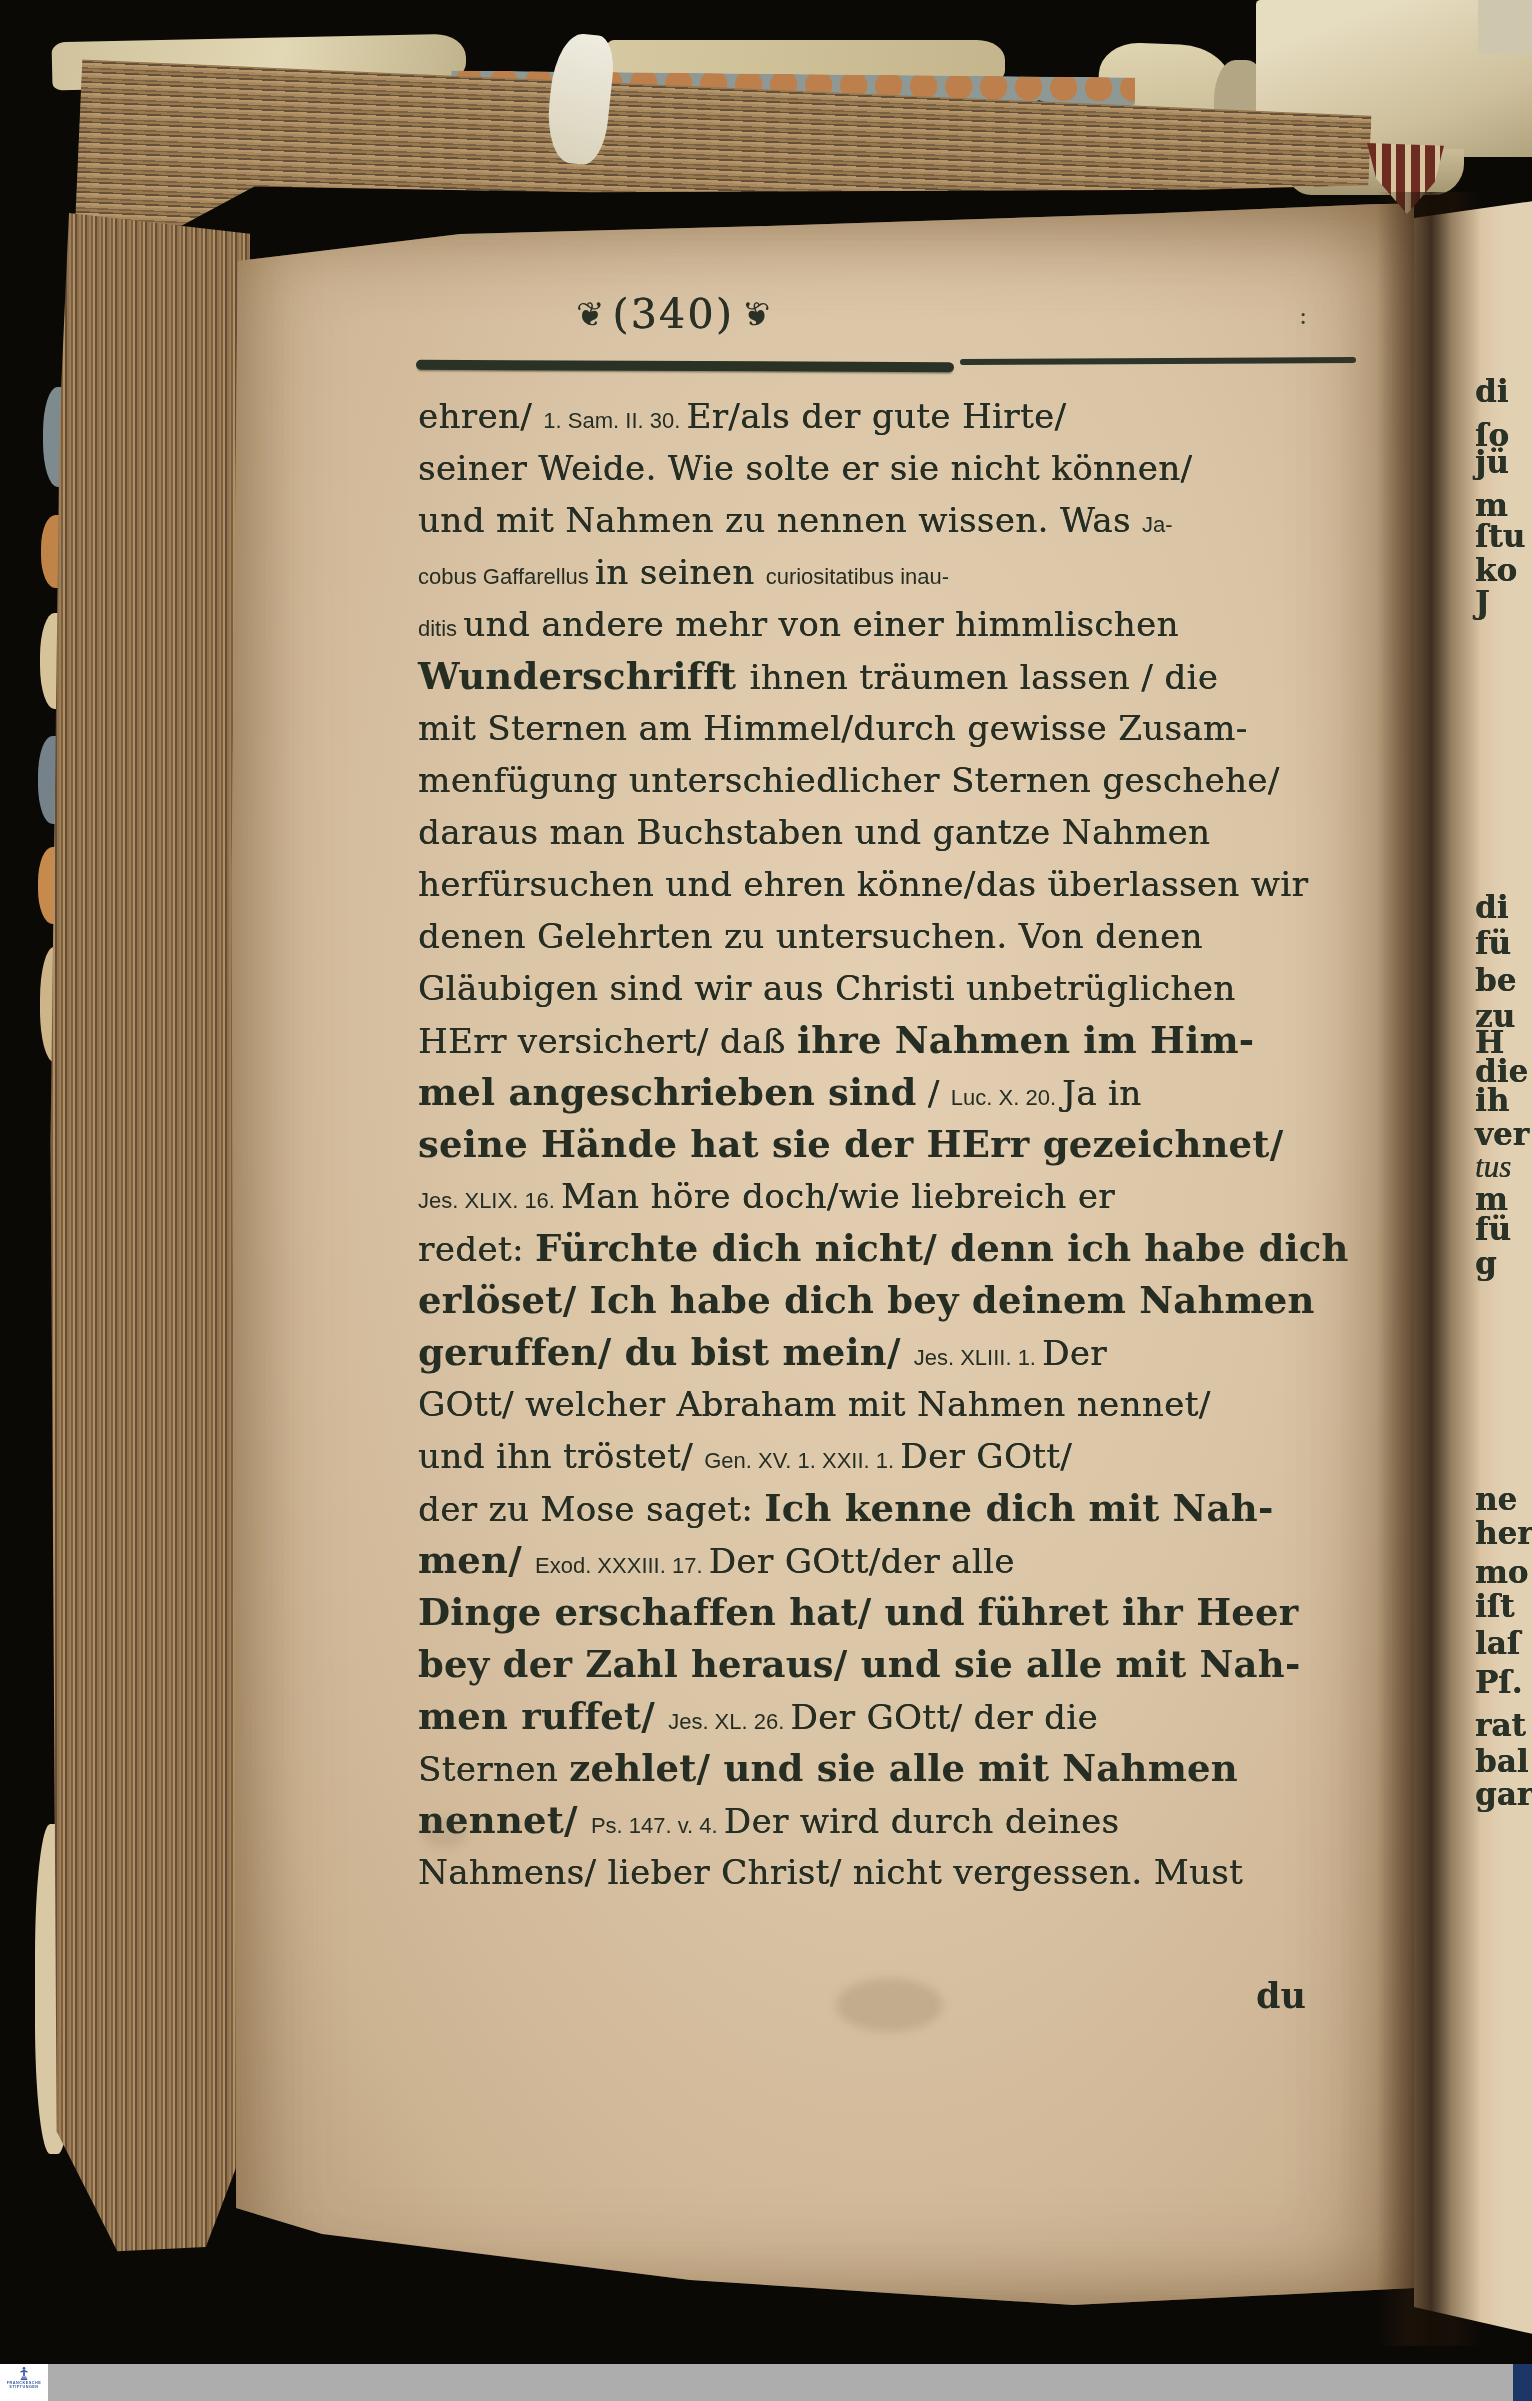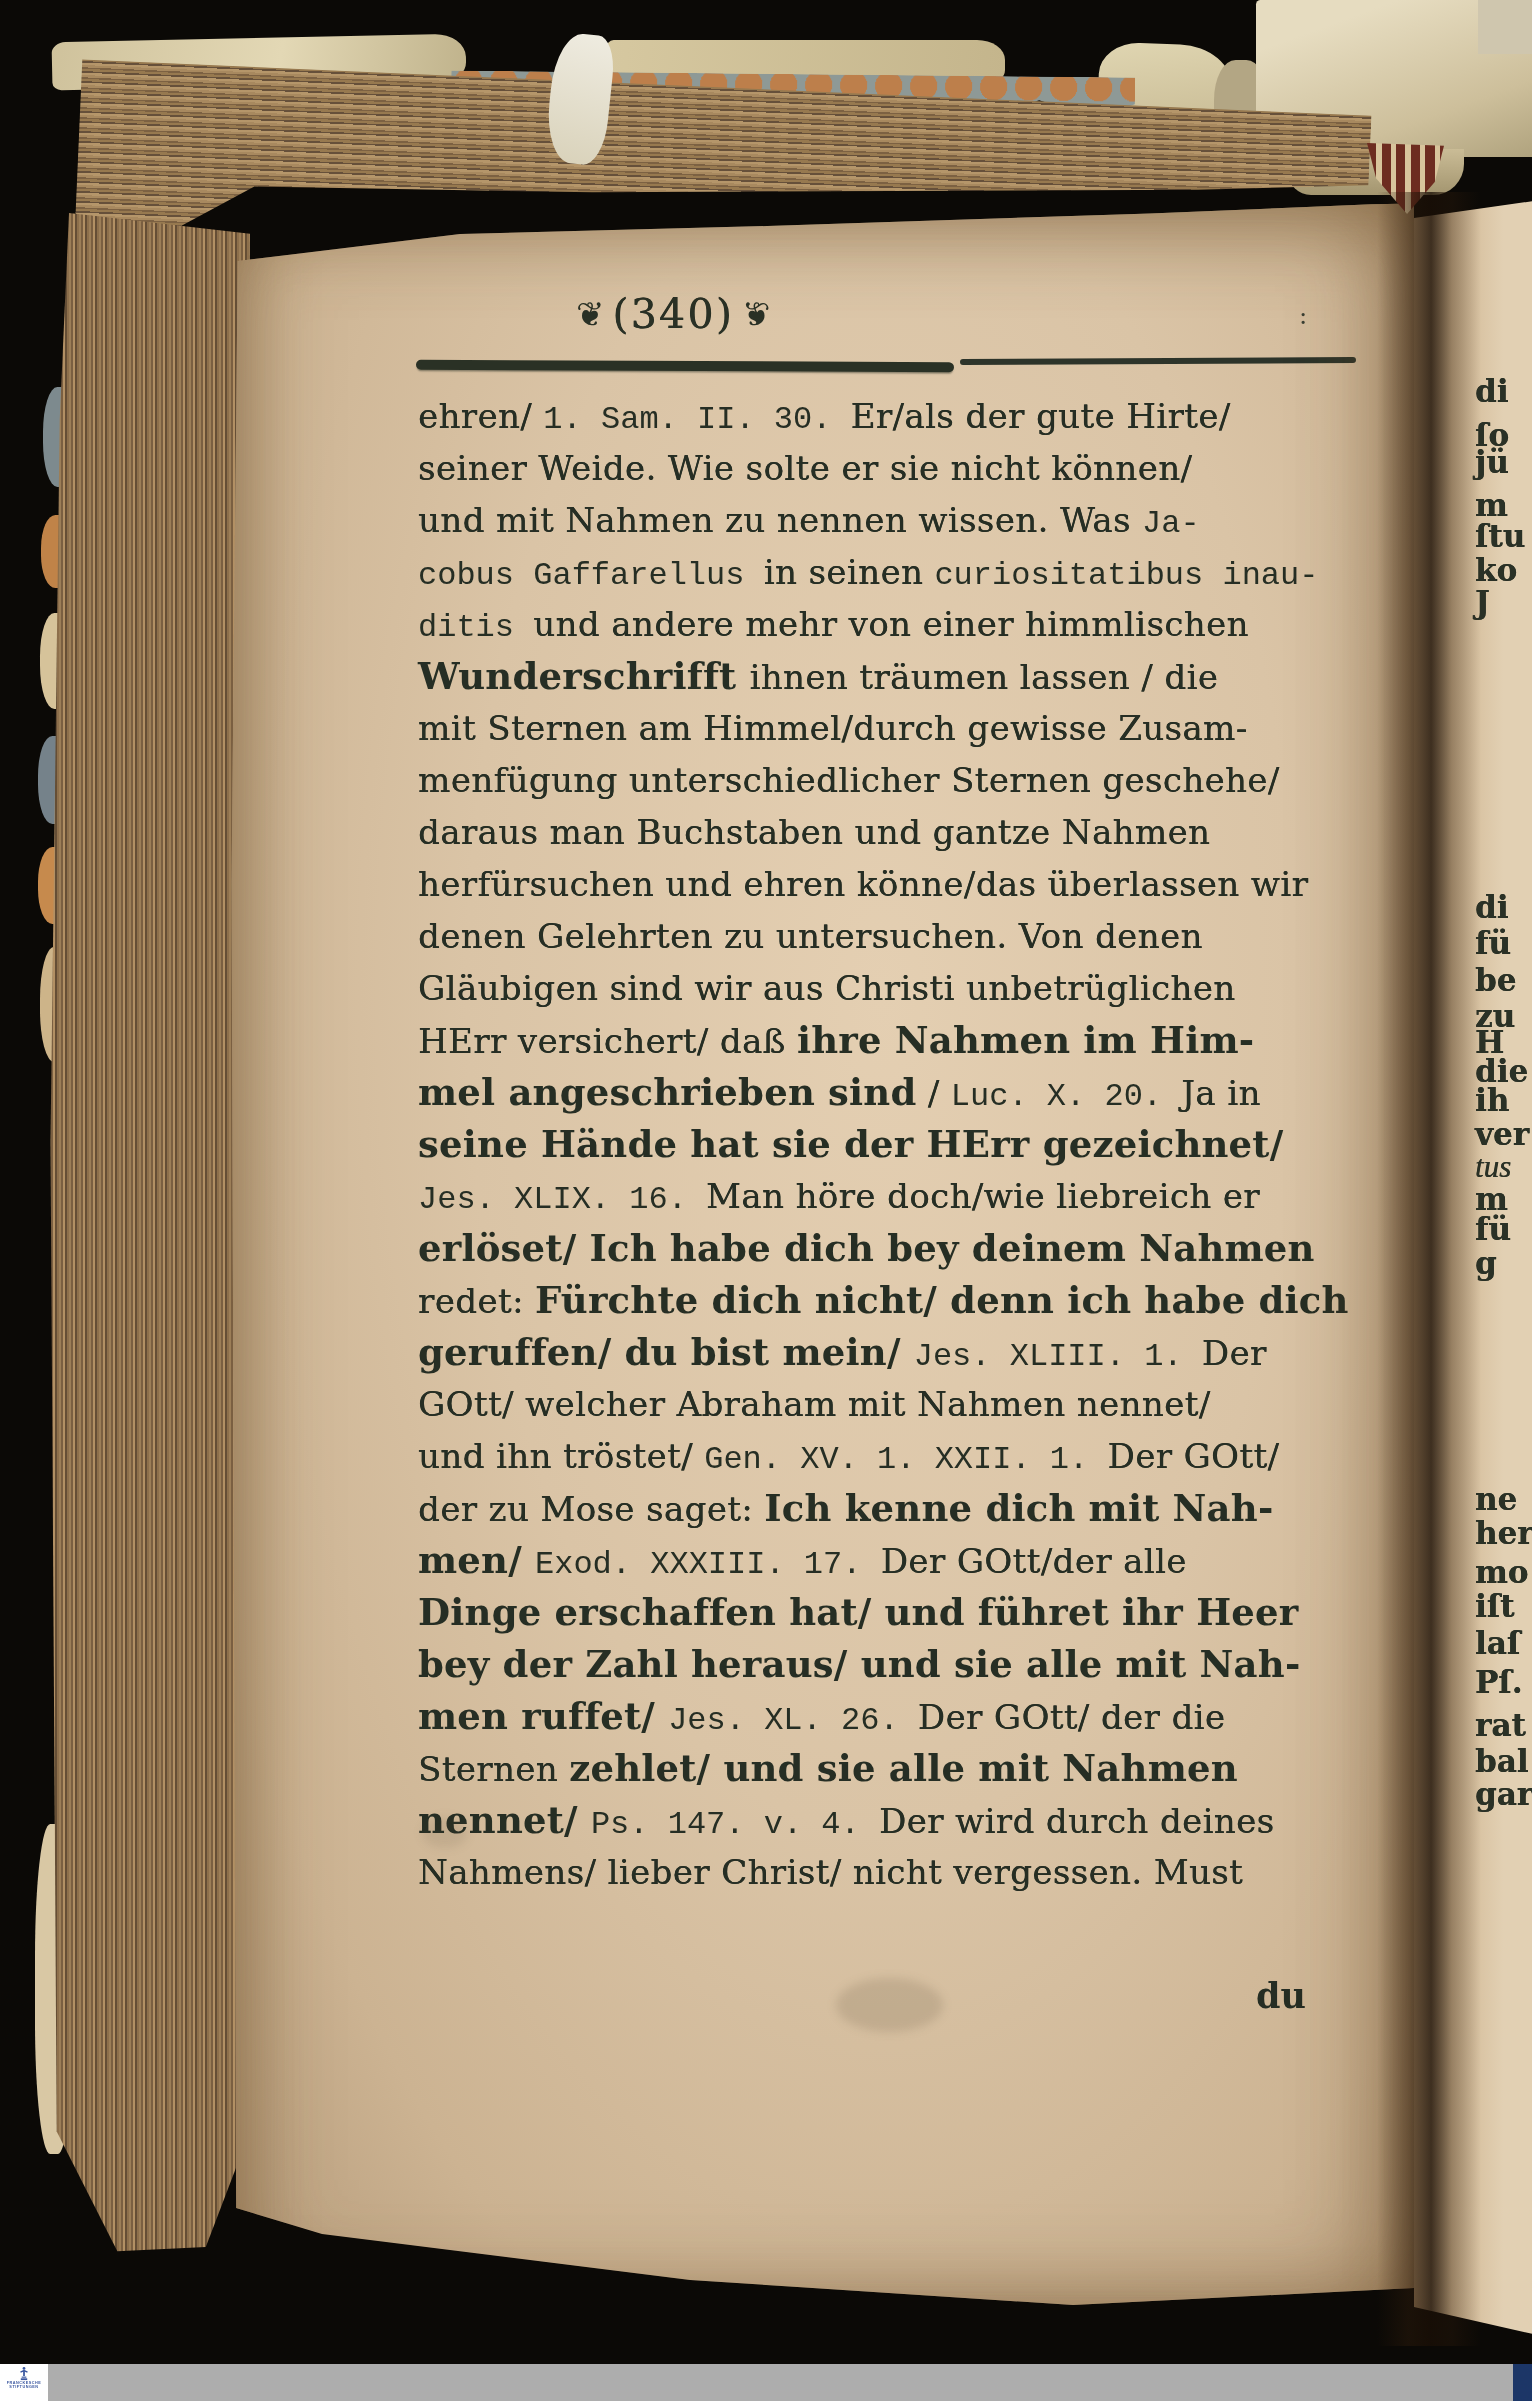--- a/index.html
+++ b/index.html
@@ -69,21 +69,21 @@
 
   .rule1{position:absolute;left:186px;top:169px;width:538px;height:10px;background:#2a3125;
          border-radius:5.4px;transform:rotate(.25deg);box-shadow:0 2.3px 1.5px -0.8px rgba(42,49,37,.45);}
   .rule2{position:absolute;left:730px;top:166px;width:396px;height:6.1px;background:#2d342a;
          border-radius:3.1px;transform:rotate(-.3deg);}
 
   .text-block{position:absolute;left:188px;top:198px;width:973px;}
   .line{height:52px;line-height:52px;white-space:nowrap;color:#262e24;}
   .seg-f{font-size:34px;letter-spacing:0.4px;text-shadow:0.3px 0 0 currentColor;}
   .seg-b{font-size:37px;font-weight:bold;letter-spacing:0.2px;}
-  .seg-a{font-family:Liberation Mono, monospace;font-size:32px;}
+  .seg-a{font-family:Liberation Sans, sans-serif;font-size:22px;}
   .catchword{position:absolute;left:1026px;top:1783px;font-size:35px;font-weight:bold;color:#262e24;}
 
   .blot{position:absolute;border-radius:50%;filter:blur(4.6px);pointer-events:none;}
   .blot1{left:606px;top:1786px;width:107px;height:54px;background:rgba(70,58,36,.14);}
   .blot2{left:192px;top:1625px;width:46px;height:31px;background:rgba(70,58,36,.10);}
 
   
   .facing{position:absolute;left:1414px;top:195px;width:119px;height:2146px;z-index:2;
       background:linear-gradient(90deg,#a98c67 0,#cfb590 30%,#e2d0b3 75%);
       clip-path:polygon(0 23px,100% 6.1px,100% 2139px,0 2112px);}
@@ -181,22 +181,22 @@
         <div class="line"><span class="seg-f">mit Sternen am Himmel/durch gewisse Zusam-</span></div>
         <div class="line"><span class="seg-f">menfügung unterschiedlicher Sternen geschehe/</span></div>
         <div class="line"><span class="seg-f">daraus man Buchstaben und gantze Nahmen</span></div>
         <div class="line"><span class="seg-f">herfürsuchen und ehren könne/das überlassen wir</span></div>
         <div class="line"><span class="seg-f">denen Gelehrten zu untersuchen. Von denen</span></div>
         <div class="line"><span class="seg-f">Gläubigen sind wir aus Christi unbetrüglichen</span></div>
         <div class="line"><span class="seg-f">HErr versichert/ daß </span><span class="seg-b">ihre Nahmen im Him-</span></div>
         <div class="line"><span class="seg-b">mel angeschrieben sind</span><span class="seg-f"> / </span><span class="seg-a">Luc. X. 20. </span><span class="seg-f">Ja in</span></div>
         <div class="line"><span class="seg-b">seine Hände hat sie der HErr gezeichnet/</span></div>
         <div class="line"><span class="seg-a">Jes. XLIX. 16. </span><span class="seg-f">Man höre doch/wie liebreich er</span></div>
+        <div class="line"><span class="seg-f">redet: </span><span class="seg-b">Fürchte dich nicht/ denn ich habe dich</span></div>
         <div class="line"><span class="seg-b">erlöset/ Ich habe dich bey deinem Nahmen</span></div>
-        <div class="line"><span class="seg-f">redet: </span><span class="seg-b">Fürchte dich nicht/ denn ich habe dich</span></div>
         <div class="line"><span class="seg-b">geruffen/ du bist mein/ </span><span class="seg-a">Jes. XLIII. 1. </span><span class="seg-f">Der</span></div>
         <div class="line"><span class="seg-f">GOtt/ welcher Abraham mit Nahmen nennet/</span></div>
         <div class="line"><span class="seg-f">und ihn tröstet/ </span><span class="seg-a">Gen. XV. 1. XXII. 1. </span><span class="seg-f">Der GOtt/</span></div>
         <div class="line"><span class="seg-f">der zu Mose saget: </span><span class="seg-b">Ich kenne dich mit Nah-</span></div>
         <div class="line"><span class="seg-b">men/ </span><span class="seg-a">Exod. XXXIII. 17. </span><span class="seg-f">Der GOtt/der alle</span></div>
         <div class="line"><span class="seg-b">Dinge erschaffen hat/ und führet ihr Heer</span></div>
         <div class="line"><span class="seg-b">bey der Zahl heraus/ und sie alle mit Nah-</span></div>
         <div class="line"><span class="seg-b">men ruffet/ </span><span class="seg-a">Jes. XL. 26. </span><span class="seg-f">Der GOtt/ der die</span></div>
         <div class="line"><span class="seg-f">Sternen </span><span class="seg-b">zehlet/ und sie alle mit Nahmen</span></div>
         <div class="line"><span class="seg-b">nennet/ </span><span class="seg-a">Ps. 147. v. 4. </span><span class="seg-f">Der wird durch deines</span></div>

